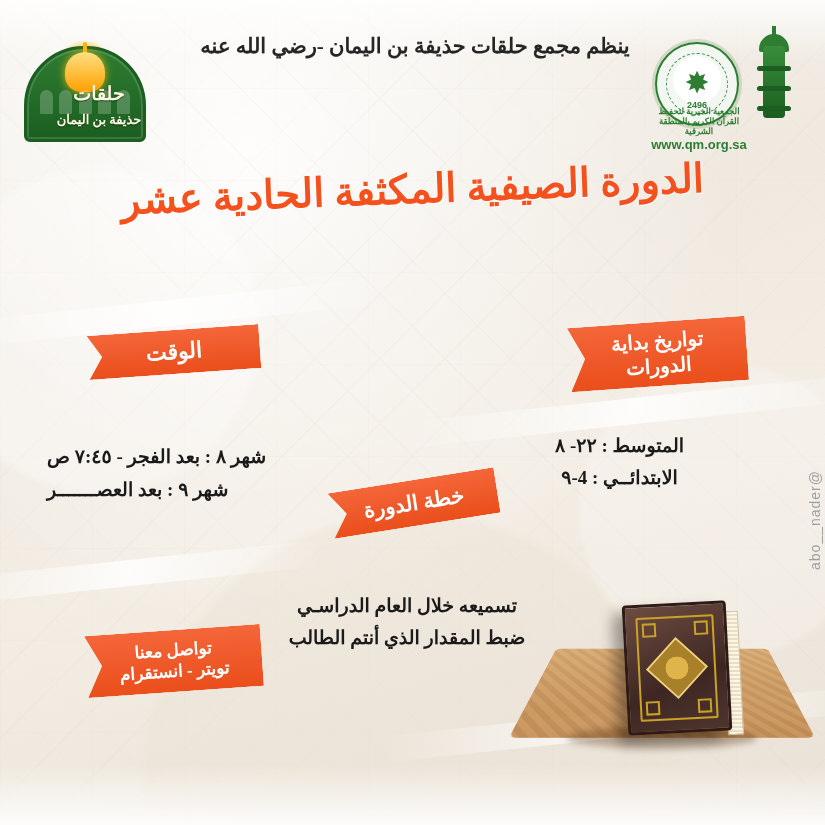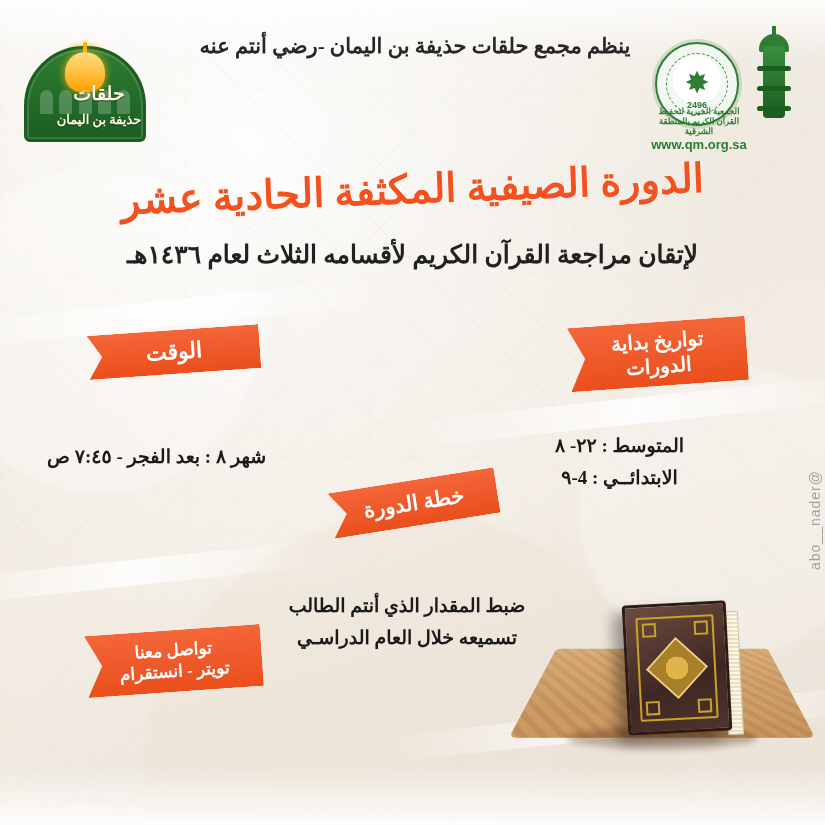--- a/index.html
+++ b/index.html
@@ -389,21 +389,21 @@
   <div id="pattern"></div>
   <div id="pattern2"></div>
 
   <div class="swoosh" id="sw1"></div>
   <div class="swoosh" id="sw2"></div>
   <div class="swoosh" id="sw3"></div>
   <div class="swoosh" id="sw4"></div>
   <div class="edge-fade" id="fade-top"></div>
   <div class="edge-fade" id="fade-bottom"></div>
 
-  <div id="header-line">ينظم مجمع حلقات حذيفة بن اليمان -رضي أنتم عنه</div>
+  <div id="header-line">ينظم مجمع حلقات حذيفة بن اليمان -رضي الله عنه</div>
 
   <div id="logo-halaqat">
     <div class="dome-wrap">
       <div class="glow"></div>
       <div class="plate"></div>
       <div class="spike"></div>
       <div class="dome"></div>
       <div class="arches">
         <div class="arch"></div>
           <div class="arch"></div>
@@ -428,46 +428,46 @@
     <div class="seal">
       <div class="inner"></div>
       <div class="star">✸</div>
       <div class="yr">2496</div>
     </div>
     <div class="arabic-arc">الجمعية الخيرية لتحفيظ القرآن الكريم بالمنطقة الشرقية</div>
     <div class="url">www.qm.org.sa</div>
   </div>
 
   <div id="title-main">الدورة الصيفية المكثفة الحادية عشر</div>
-  <div id="title-sub">لإتقان مراجعة القرآن الكريم لأقسامه الثلاث  لعام ١٤٣٦هـ</div>
 
   <div class="ribbon" id="ribbon-time">
     <span>الوقت</span>
   </div>
   <div id="time-info">
     <div>شهر ٨ : بعد الفجر - ٧:٤٥ ص</div>
+    <div>شهر ٩ : بعد العصـــــــر</div>
   </div>
 
   <div class="ribbon" id="ribbon-dates">
     <span style="display:block">
       <span style="display:block">تواريخ بداية</span>
       <span style="display:block">الدورات</span>
     </span>
   </div>
   <div id="dates-info">
     <div>المتوسط : ٢٢- ٨</div>
     <div>الابتدائــي : 4-٩</div>
   </div>
 
   <div class="ribbon" id="ribbon-plan">
     <span>خطة الدورة</span>
   </div>
   <div id="plan-info">
+    <div>تسميعه خلال العام الدراسـي</div>
     <div>ضبط المقدار الذي أنتم الطالب</div>
-    <div>تسميعه خلال العام الدراسـي</div>
   </div>
 
   <div class="ribbon" id="ribbon-contact">
     <span style="display:block">
       <span style="display:block">تواصل معنا</span>
       <span style="display:block">تويتر - انستقرام</span>
     </span>
   </div>
 
   <div id="quran">

